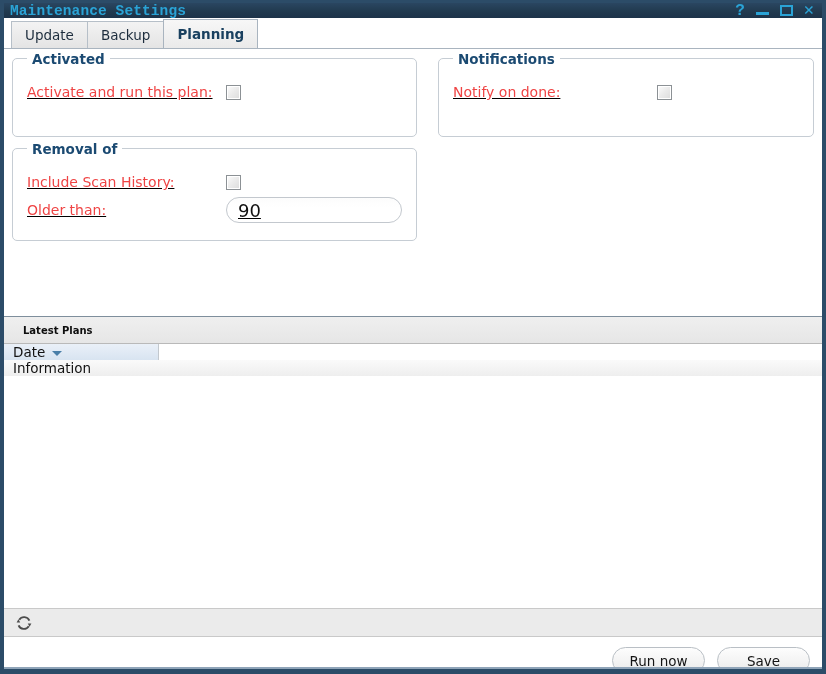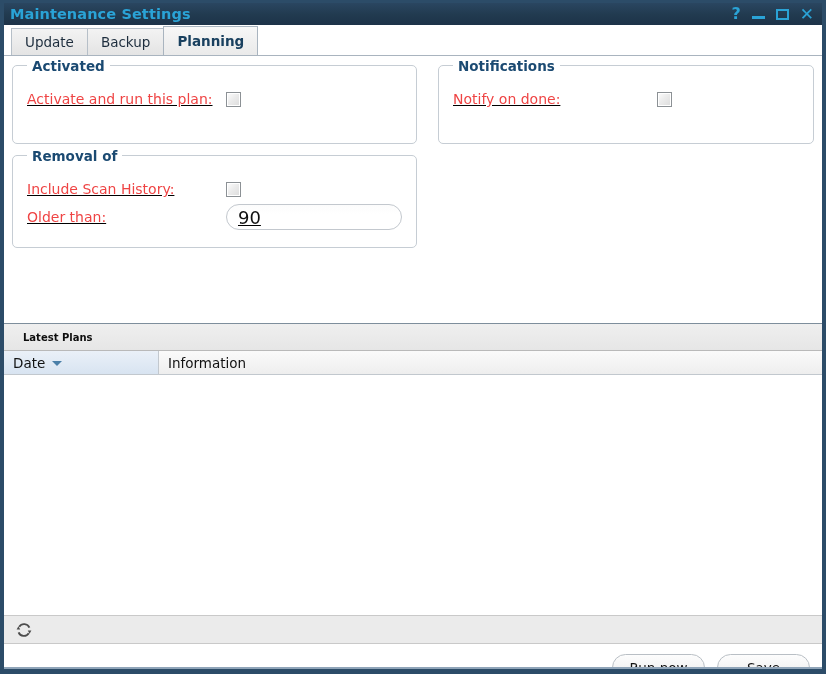--- a/index.html
+++ b/index.html
@@ -29,29 +29,30 @@
     content: "";
     position: absolute;
     left: 0; right: 0; bottom: 0;
     height: 2px;
     background: #8fa4b8;
     pointer-events: none;
   }
 
   
   .titlebar {
-    height: 25px;
+    height: 18px;
     background: #233c52;
     background: linear-gradient(to bottom, #2a4661 0%, #213a4f 55%, #1d3349 100%);
     display: flex;
     align-items: center;
     padding: 0 8px 0 10px;
     box-sizing: border-box;
     margin: 0 -4px;
     border-top: 3px solid #2c4c68;
+    font-family: Liberation Mono, monospace;
   }
   .title-text {
     color: #2aa3d6;
     font-size: 14.5px;
     font-weight: bold;
     letter-spacing: 0.1px;
     flex: 1;
     white-space: nowrap;
   }
   .win-controls {
@@ -221,20 +222,21 @@
   .table-wrap {
     background: #ffffff;
     height: 264px;
     box-sizing: border-box;
   }
   .thead {
     display: flex;
     height: 24px;
     border-bottom: 1px solid #c2c8ce;
     box-sizing: border-box;
+    flex-direction: column;
   }
   .th {
     display: flex;
     align-items: center;
     font-size: 13.5px;
     color: #121212;
     padding-left: 9px;
     box-sizing: border-box;
     background: linear-gradient(to bottom, #fafafa, #eeeeee);
     cursor: default;

